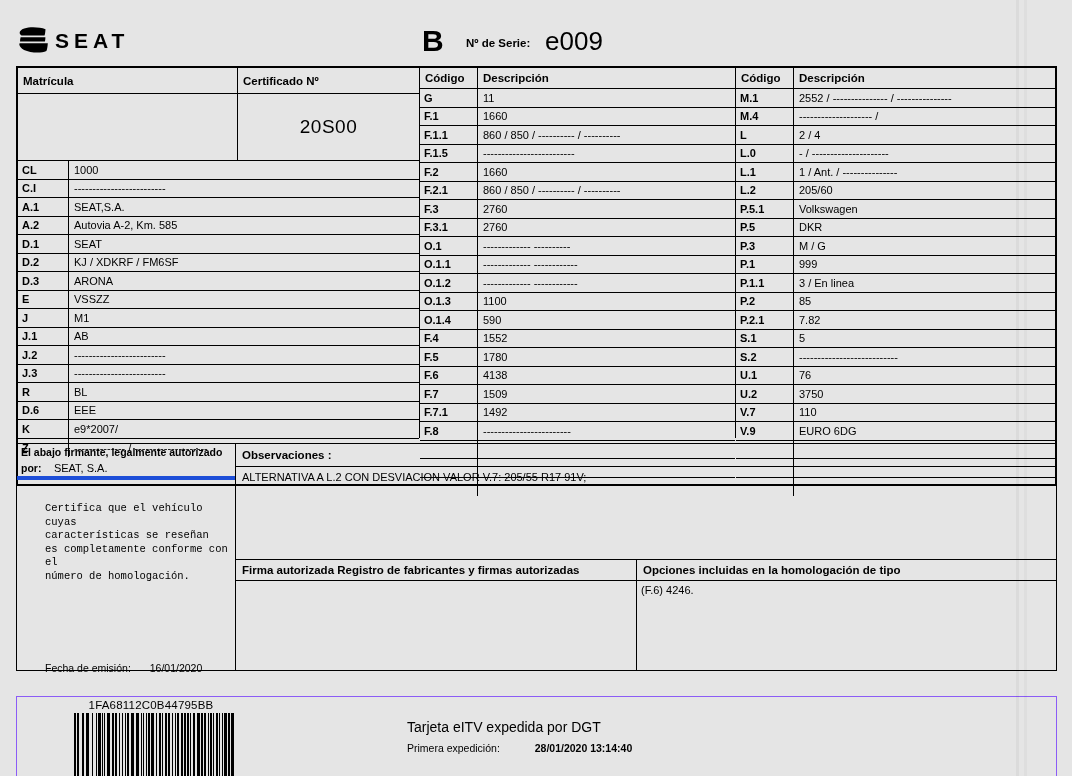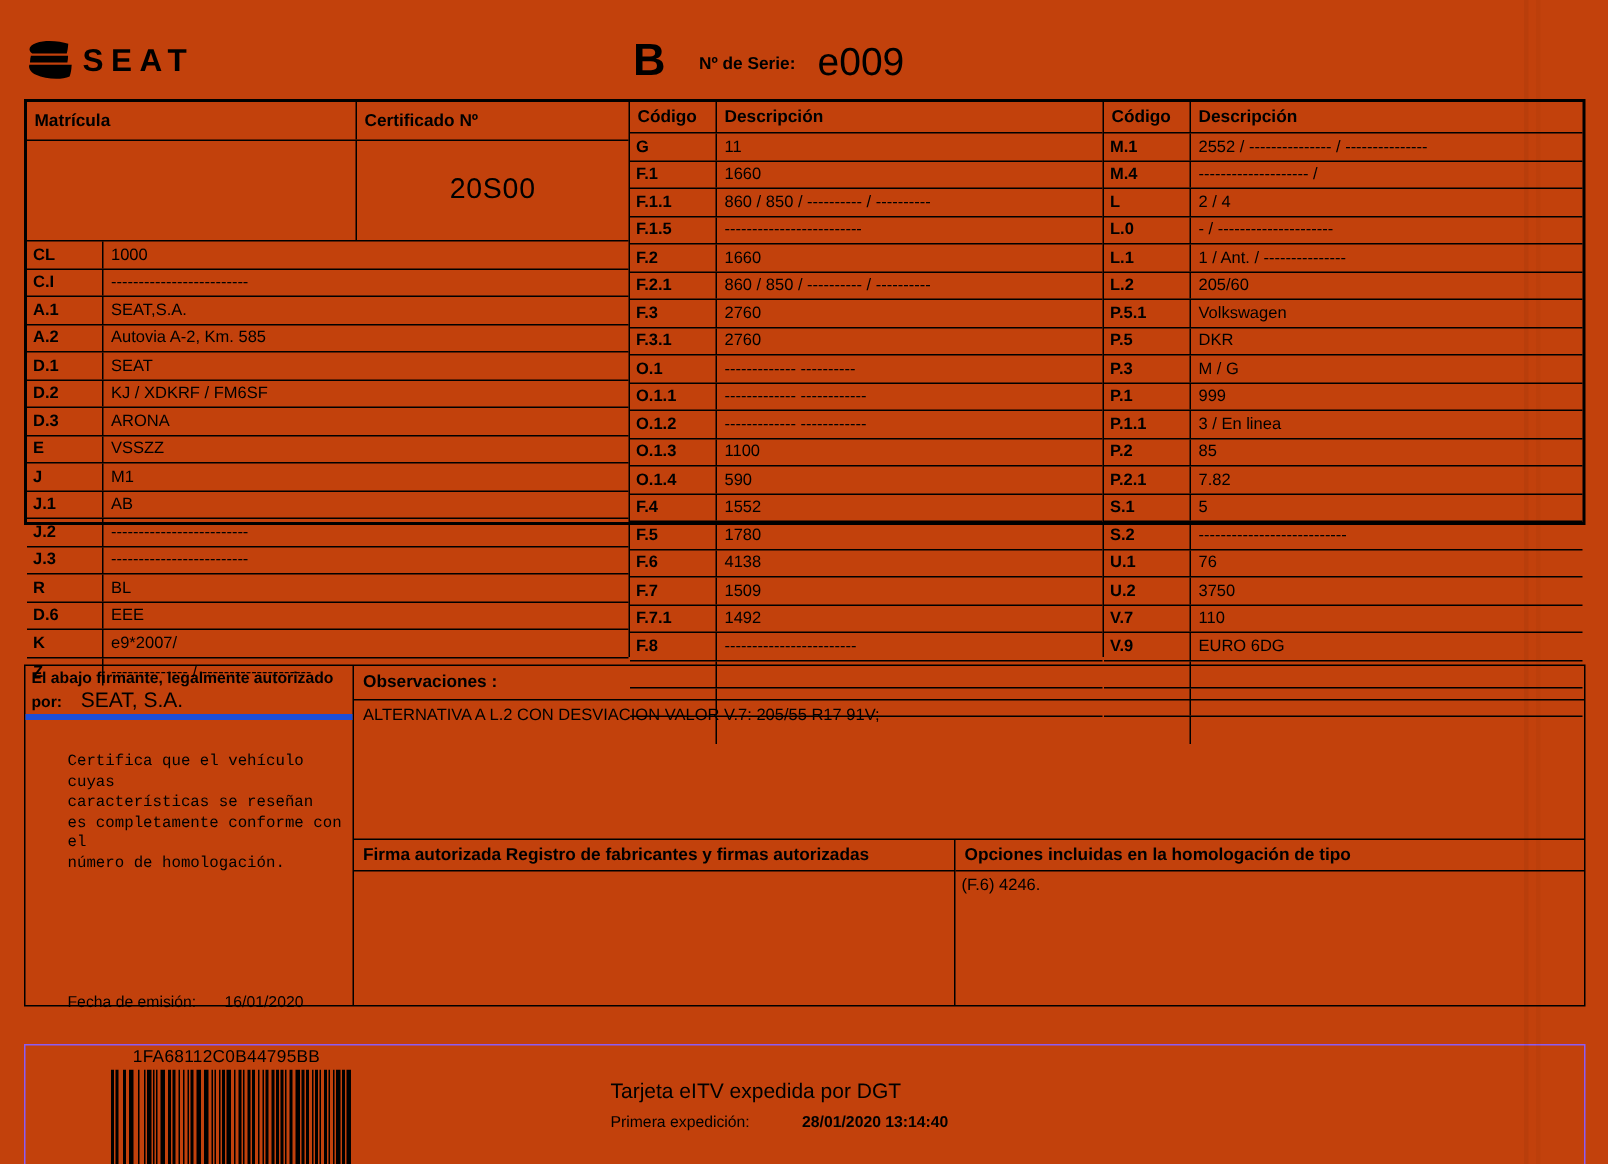--- a/index.html
+++ b/index.html
@@ -14,21 +14,21 @@
     color: #000000;
     position: relative;
     overflow: hidden;
   }
 
   .page {
     position: absolute;
     left: 0; top: 0;
     width: 1072px;
     height: 776px;
-    background: #c2410c;
+    background: #e5e5e5;
   }
 
   
   .header {
     position: absolute;
     left: 0; top: 0;
     width: 1072px;
     height: 64px;
   }
   .logo-wrap {
@@ -69,21 +69,21 @@
     font-size: 26px;
     line-height: 1;
     letter-spacing: 0px;
   }
 
   
   .tbl-top {
     position: absolute;
     left: 16px; top: 66px;
     width: 1041px;
-    height: 284px;
+    height: 420px;
     border: 2px solid #000;
     box-sizing: border-box;
   }
 
   
   .code-cell {
     font-size: 11px;
     font-weight: bold;
     padding-left: 4px;
     display: flex;
@@ -209,21 +209,21 @@
     line-height: 12px;
     display: block;
   }
   .sig-head-l2 {
     font-size: 10.5px;
     font-weight: bold;
     line-height: 12px;
     display: inline-block;
   }
   .sig-head-company {
-    font-size: 14px;
+    font-size: 11px;
     font-weight: normal;
     display: inline-block;
     margin-left: 8px;
   }
   .certifica {
     position: absolute;
     left: 28px; top: 58px;
     font-size: 10.5px;
     line-height: 13.5px;
     width: 185px;

